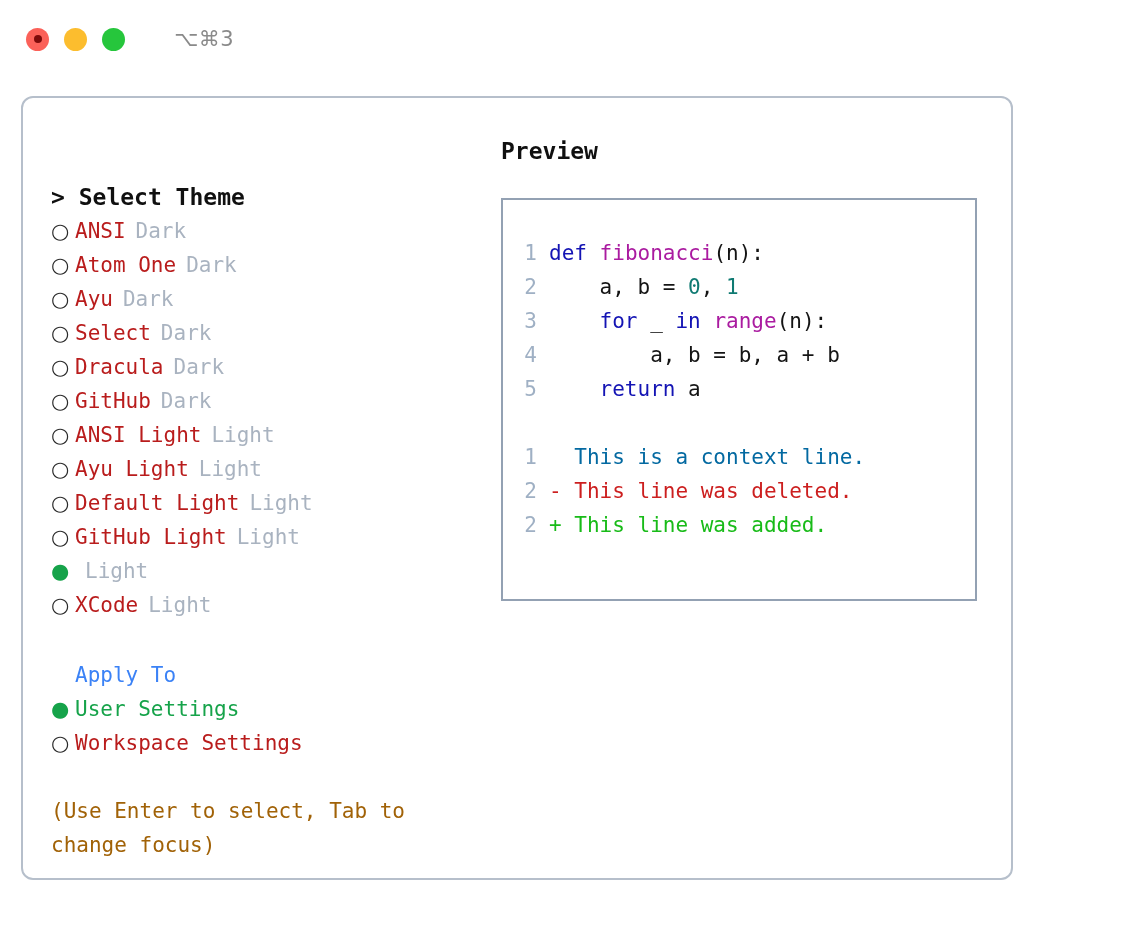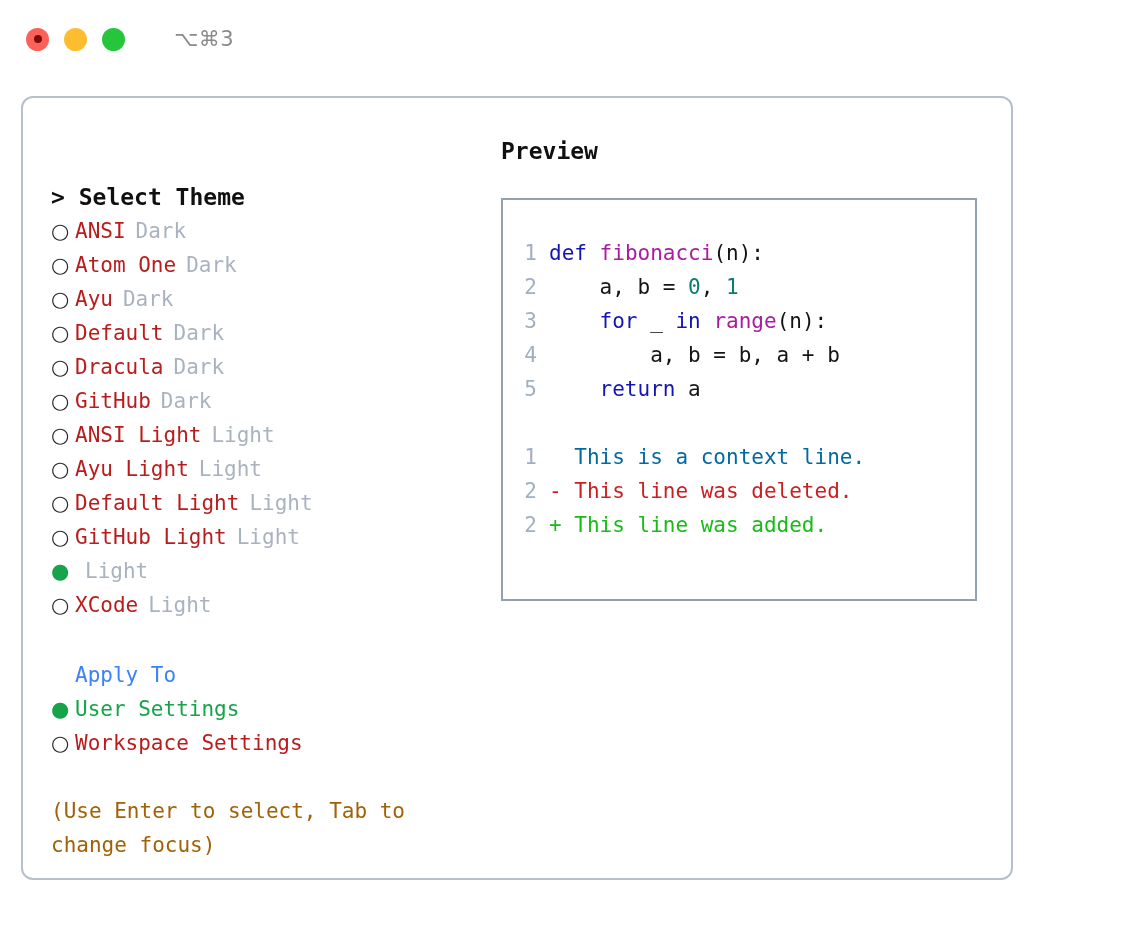--- a/index.html
+++ b/index.html
@@ -219,21 +219,21 @@
     <div class="columns">
 
       <div class="left-col">
 
         <div class="section-title">&gt; Select Theme</div>
 
         <div id="theme-list">
             <div class="option-row"><span class="bullet">○</span><span class="opt-label">ANSI</span><span class="opt-tag">Dark</span></div>
             <div class="option-row"><span class="bullet">○</span><span class="opt-label">Atom One</span><span class="opt-tag">Dark</span></div>
             <div class="option-row"><span class="bullet">○</span><span class="opt-label">Ayu</span><span class="opt-tag">Dark</span></div>
-            <div class="option-row"><span class="bullet">○</span><span class="opt-label">Default</span><span class="opt-tag">Dark</span></div>
+            <div class="option-row"><span class="bullet">○</span><span class="opt-label">Select</span><span class="opt-tag">Dark</span></div>
             <div class="option-row"><span class="bullet">○</span><span class="opt-label">Dracula</span><span class="opt-tag">Dark</span></div>
             <div class="option-row"><span class="bullet">○</span><span class="opt-label">GitHub</span><span class="opt-tag">Dark</span></div>
             <div class="option-row"><span class="bullet">○</span><span class="opt-label">ANSI Light</span><span class="opt-tag">Light</span></div>
             <div class="option-row"><span class="bullet">○</span><span class="opt-label">Ayu Light</span><span class="opt-tag">Light</span></div>
             <div class="option-row"><span class="bullet">○</span><span class="opt-label">Default Light</span><span class="opt-tag">Light</span></div>
             <div class="option-row"><span class="bullet">○</span><span class="opt-label">GitHub Light</span><span class="opt-tag">Light</span></div>
             <div class="option-row"><span class="bullet on">●</span><span class="opt-tag">Light</span></div>
             <div class="option-row"><span class="bullet">○</span><span class="opt-label">XCode</span><span class="opt-tag">Light</span></div>
           </div>
 

